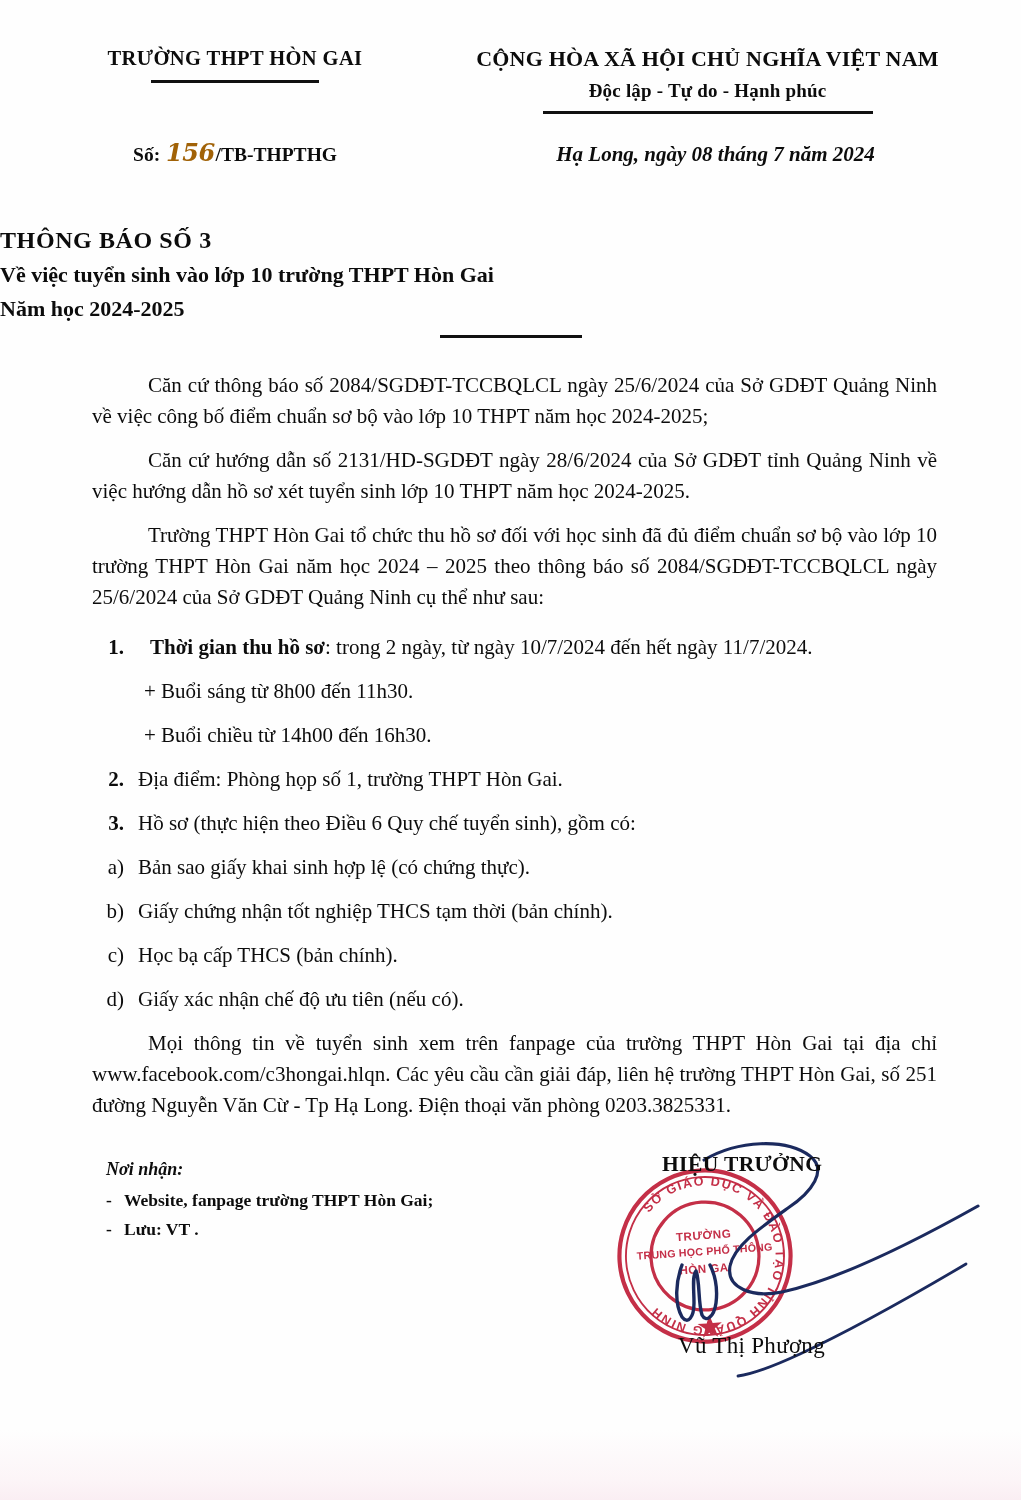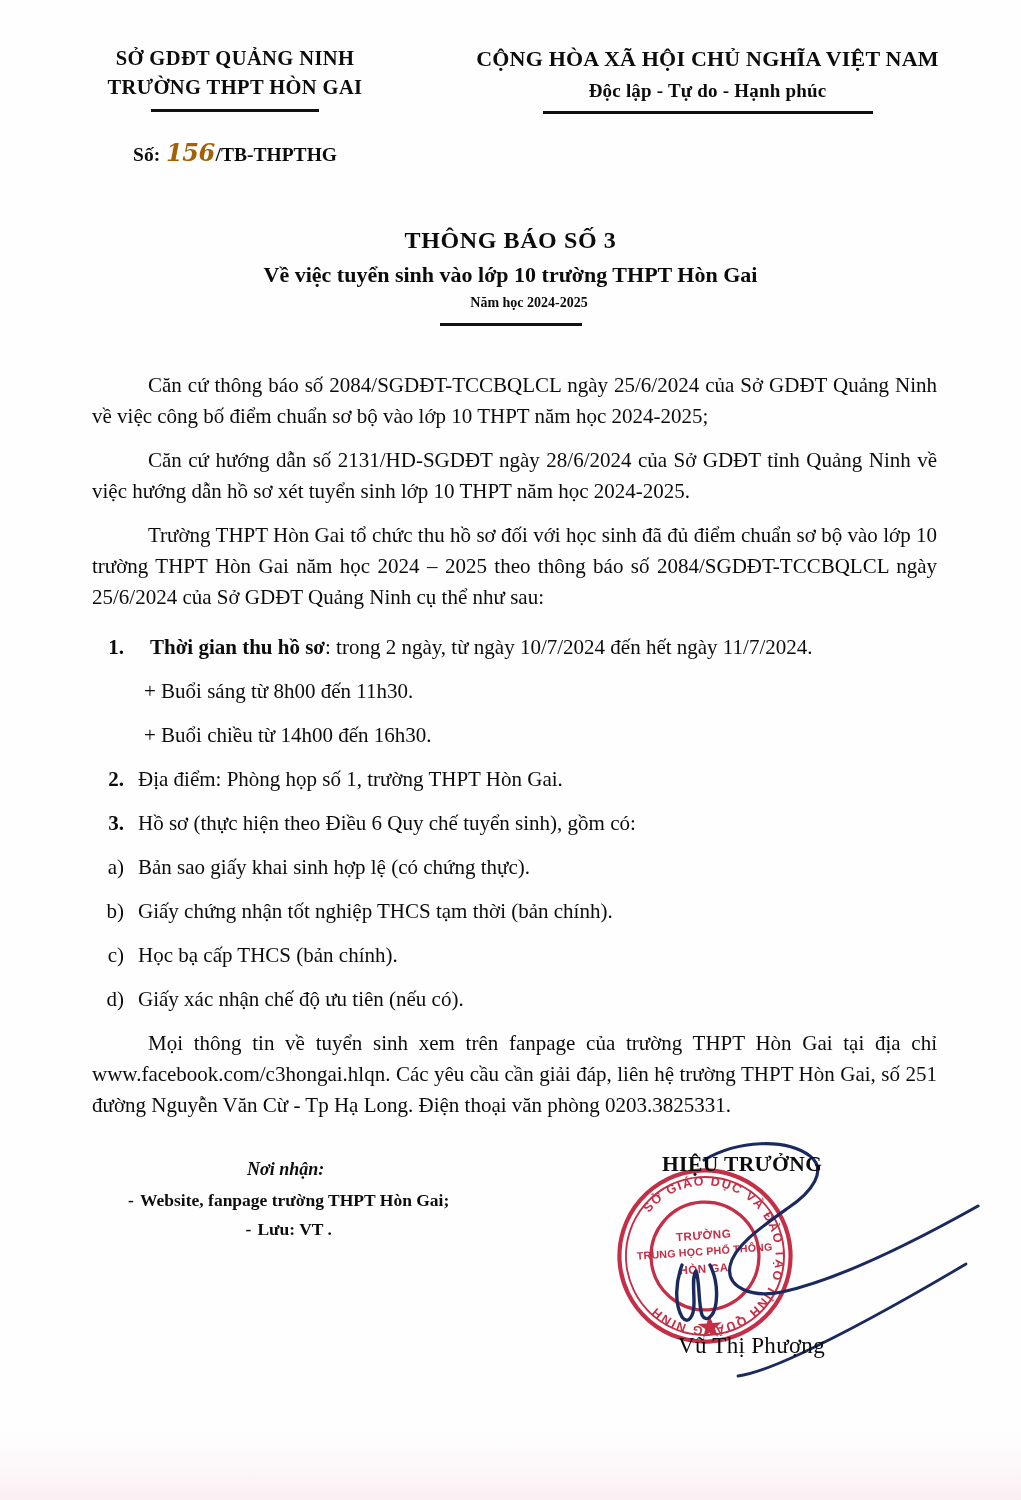--- a/index.html
+++ b/index.html
@@ -114,38 +114,37 @@
     font-size: 21px;
     white-space: nowrap;
   }
 
   
   .title-block {
     position: absolute;
     top: 222px;
     left: 0;
     width: 100%;
-    text-align: center;
+    text-align: left;
   }
   .title-main {
     font-weight: bold;
     font-size: 24px;
     letter-spacing: 0.6px;
     line-height: 1.5;
   }
   .title-sub {
     font-weight: bold;
     font-size: 22px;
     line-height: 1.55;
   }
   .title-year {
     font-weight: bold;
-    font-size: 14px;
+    font-size: 22px;
     line-height: 1.55;
-    padding-left: 37px;
   }
   .rule-title {
     width: 142px;
     height: 3px;
     background: #111;
     margin: 9px auto 0;
   }
 
   
   .body-block {
@@ -201,25 +200,24 @@
   
   .footer {
     position: absolute;
     top: 1150px;
     left: 0;
     width: 100%;
     height: 300px;
   }
   .recipients {
     position: absolute;
-    left: 122px;
+    left: 106px;
     top: 5px;
     font-size: 17.5px;
     line-height: 1.62;
-    text-align: center;
   }
   .recipients .rec-title {
     font-style: italic;
     font-weight: bold;
     font-size: 18px;
     margin-bottom: 2px;
   }
   .recipients .rec-item {
     white-space: nowrap;
     font-weight: bold;
@@ -287,36 +285,36 @@
     z-index: 3;
   }
 </style>
 </head>
 <body>
 
 <div class="page">
 
   <div class="doc-header">
     <div class="hdr-left">
-      <div class="org-line-1">SỞ GDĐT QUẢNG NINH</div>
       <div class="org-line-2">TRƯỜNG THPT HÒN GAI</div>
       <div class="rule rule-left"></div>
     </div>
     <div class="hdr-right">
       <div class="nation-line-1">CỘNG HÒA XÃ HỘI CHỦ NGHĨA VIỆT NAM</div>
       <div class="nation-line-2">Độc lập - Tự do - Hạnh phúc</div>
       <div class="rule rule-right"></div>
     </div>
   </div>
 
   <div class="hdr-second-row">
     <div class="doc-number">
       <span>Số:</span>
       <span class="handwritten">156</span><span>/TB-THPTHG</span>
     </div>
+    <div class="place-date">Hạ Long, ngày 08 tháng 7 năm 2024</div>
   </div>
 
   <div class="title-block">
     <div class="title-main">THÔNG BÁO SỐ 3</div>
     <div class="title-sub">Về việc tuyển sinh vào lớp 10 trường THPT Hòn Gai</div>
     <div class="title-year">Năm học 2024-2025</div>
     <div class="rule-title"></div>
   </div>
 
   <div class="body-block">

